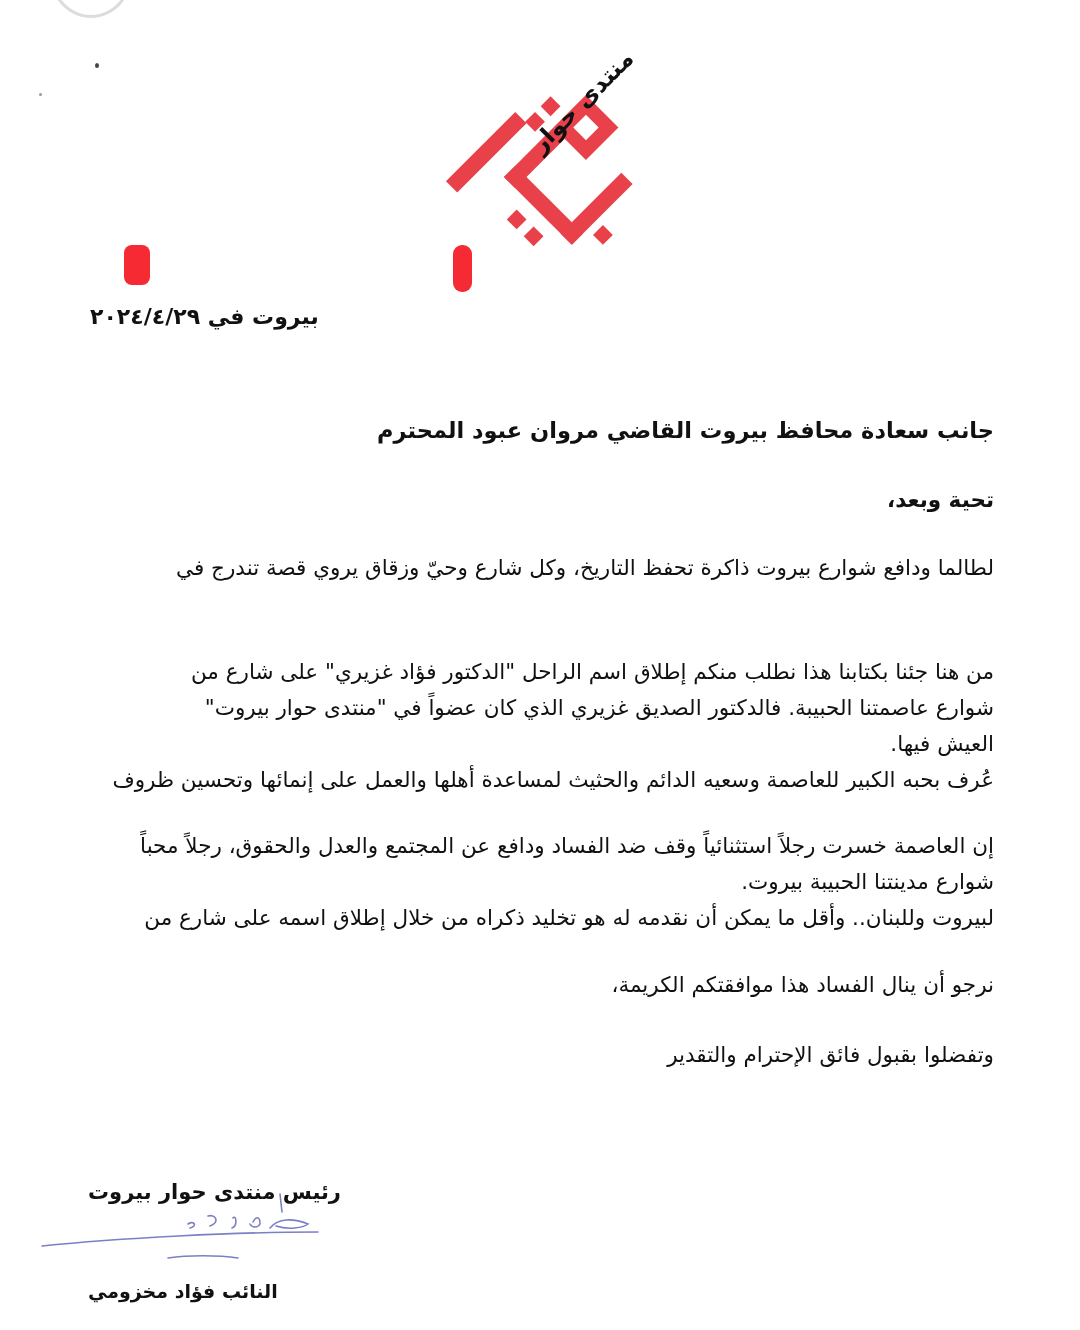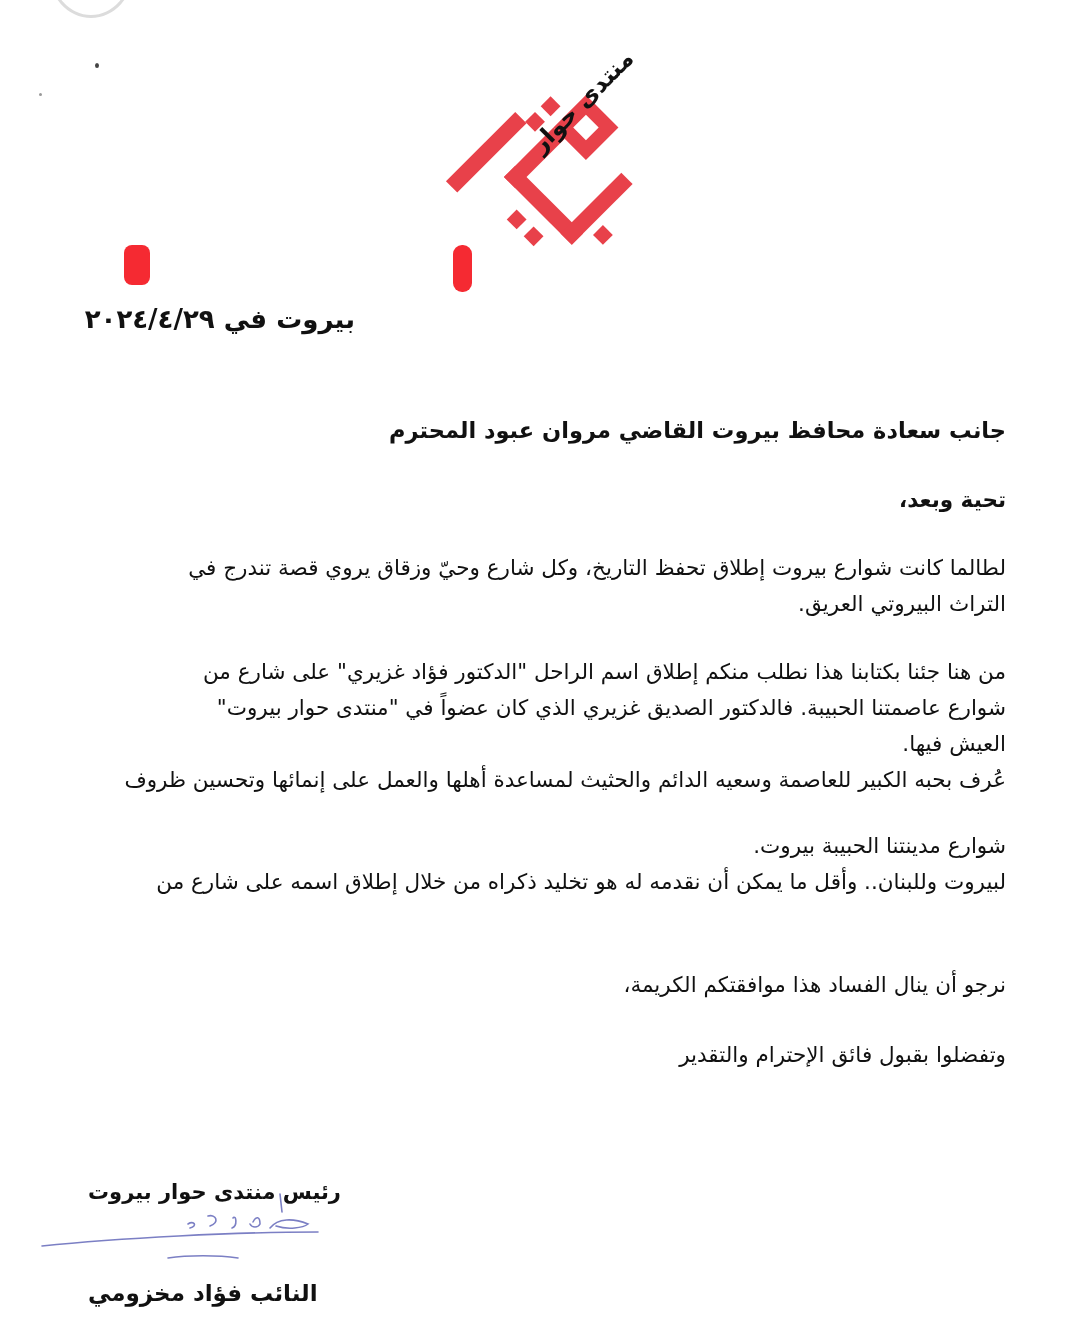--- a/index.html
+++ b/index.html
@@ -46,28 +46,27 @@
     .red-mark-left { left: 124px; top: 245px; width: 26px; height: 40px; }
     .red-mark-right { left: 453px; top: 245px; width: 19px; height: 47px; border-radius: 9px; }
 
     .date-line {
       left: 90px;
       top: 304px;
       width: 240px;
       text-align: left;
       direction: rtl;
       font-weight: bold;
-      font-size: 26px;
+      font-size: 22px;
       white-space: nowrap;
-      margin-left: 25px;
     }
     .date-line span { unicode-bidi: isolate; }
 
     .text-block {
-      right: 74px;
+      right: 86px;
       width: 910px;
       direction: rtl;
       font-size: 21.5px;
       line-height: 36px;
     }
     .addressee {
       top: 412px;
       font-weight: bold;
       font-size: 22.5px;
     }
@@ -92,21 +91,21 @@
     .signature {
       left: 38px;
       top: 1188px;
       width: 290px;
       height: 80px;
     }
     .sig-name {
       left: 88px;
       top: 1280px;
       font-weight: bold;
-      font-size: 23px;
+      font-size: 19px;
       white-space: nowrap;
       direction: rtl;
     }
   </style>
 </head>
 <body>
 
 <div class="abs top-circle"></div>
 <div class="abs speck speck1"></div>
 <div class="abs speck speck2"></div>
@@ -139,32 +138,32 @@
 <div class="abs date-line">
   <span>بيروت في</span>
   <span>٢٠٢٤/٤/٢٩</span>
 </div>
 
 <div class="abs text-block addressee">جانب سعادة محافظ بيروت القاضي مروان عبود المحترم</div>
 
 <div class="abs text-block greeting">تحية وبعد،</div>
 
 <div class="abs text-block para para1">
-  <p>لطالما كانت شوارع بيروت إطلاق تحفظ التاريخ، وكل شارع وحيّ وزقاق يروي قصة تندرج في</p>
-  <p>التراث البيروتي العريق.</p>
+  <p>لطالما ودافع شوارع بيروت ذاكرة تحفظ التاريخ، وكل شارع وحيّ وزقاق يروي قصة تندرج في</p>
 </div>
 
 <div class="abs text-block para para2">
   <p>من هنا جئنا بكتابنا هذا نطلب منكم إطلاق اسم الراحل "الدكتور فؤاد غزيري" على شارع من</p>
   <p>شوارع عاصمتنا الحبيبة. فالدكتور الصديق غزيري الذي كان عضواً في "منتدى حوار بيروت"</p>
   <p>العيش فيها.</p>
   <p>عُرف بحبه الكبير للعاصمة وسعيه الدائم والحثيث لمساعدة أهلها والعمل على إنمائها وتحسين ظروف</p>
 </div>
 
 <div class="abs text-block para para3">
+  <p>إن العاصمة خسرت رجلاً استثنائياً وقف ضد الفساد ودافع عن المجتمع والعدل والحقوق، رجلاً محباً</p>
   <p>شوارع مدينتنا الحبيبة بيروت.</p>
   <p>لبيروت وللبنان.. وأقل ما يمكن أن نقدمه له هو تخليد ذكراه من خلال إطلاق اسمه على شارع من</p>
 </div>
 
 <div class="abs text-block closing1">نرجو أن ينال الفساد هذا موافقتكم الكريمة،</div>
 <div class="abs text-block closing2">وتفضلوا بقبول فائق الإحترام والتقدير</div>
 
 <div class="abs sig-title">رئيس منتدى حوار بيروت</div>
 
 <div class="abs signature">

